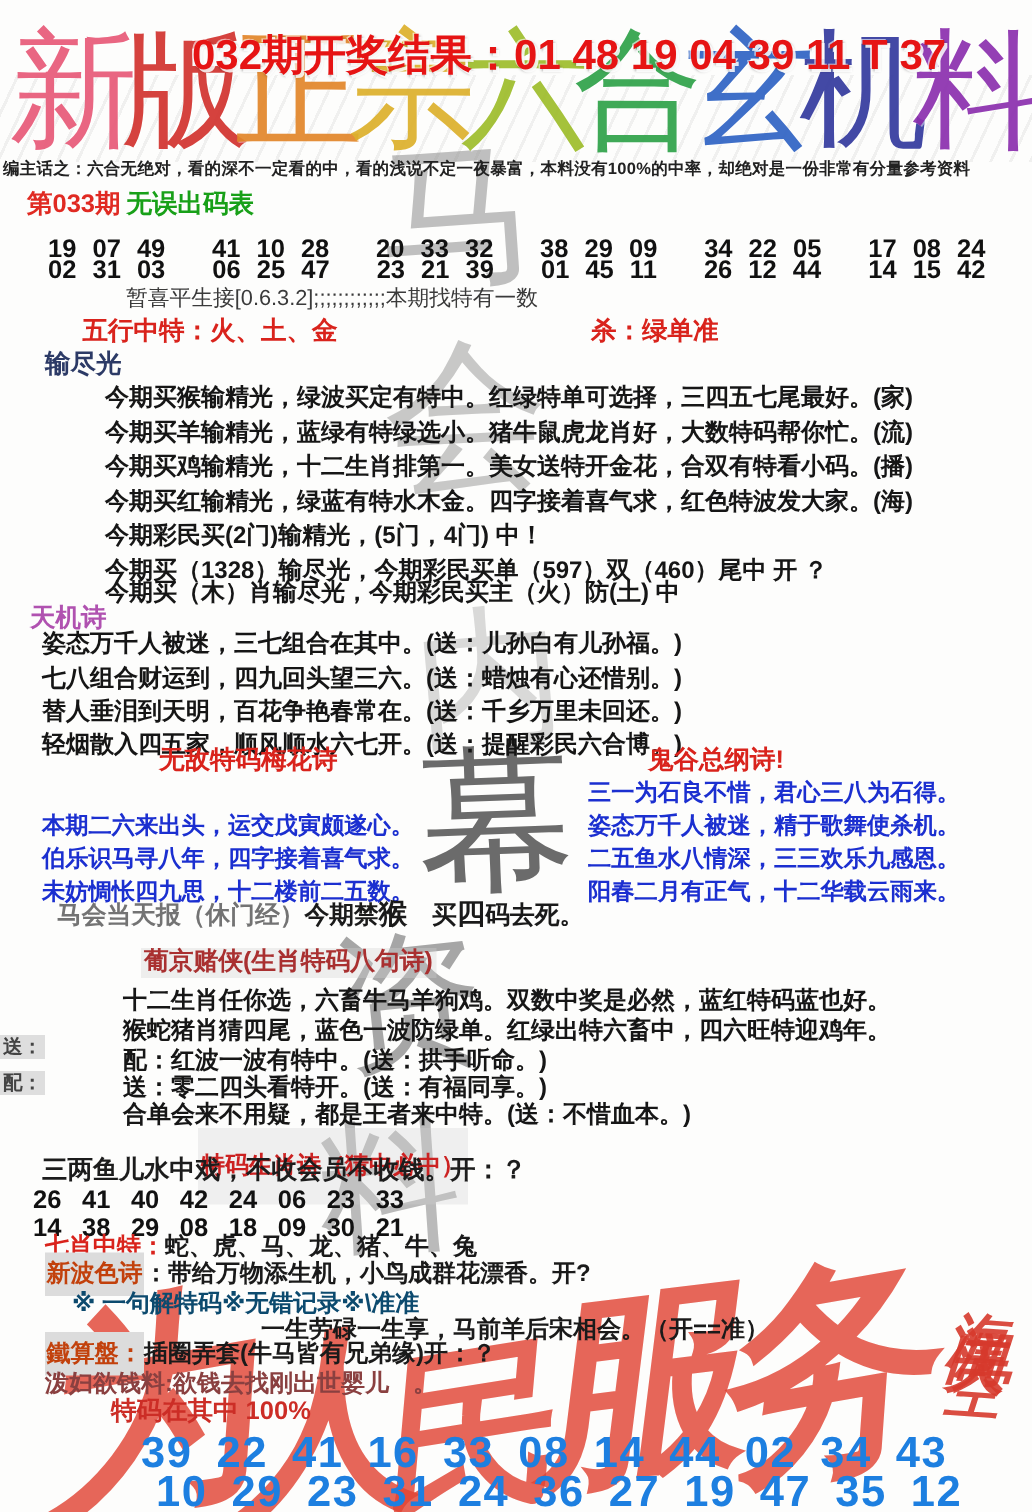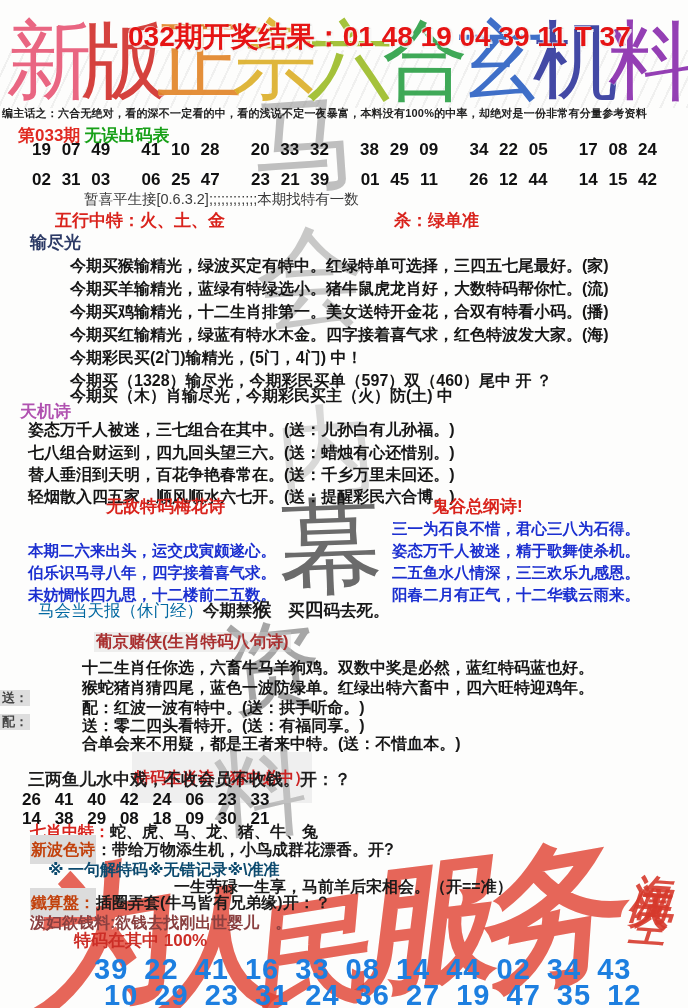--- a/index.html
+++ b/index.html
@@ -31,21 +31,21 @@
   .wuxing{top:211px;left:55px;font-size:17px;}
   .kill{top:211px;left:394px;font-size:17px;}
   .navy-title{top:233px;left:30px;font-size:17px;font-weight:bold;color:#2c3a66;}
   .poemline{left:70px;font-size:16px;font-weight:600;color:#161616;}
   .extra{left:70px;font-size:16px;font-weight:600;color:#161616;}
   .sec-purple{top:402px;left:20px;font-size:17px;font-weight:bold;color:#b052b0;}
   .tline{left:28px;font-size:16px;font-weight:600;color:#151515;}
   .poem-hdr{font-size:17px;font-weight:bold;color:#d9231c;}
   .bluepoem{font-size:15.5px;font-weight:bold;color:#1b2fd0;}
   .mahui{top:599px;left:38px;font-size:16.5px;}
-  .mahui .lbl{color:#0369a1;font-weight:normal;text-align:center;}
+  .mahui .lbl{color:#737373;font-weight:bold;text-align:center;}
   .mahui .blk{color:#1a1a1a;font-weight:600;}
   .mahui .big{font-size:19px;font-weight:bold;}
   .pj-title{top:632px;left:94px;font-size:16.5px;font-weight:bold;color:#a93030;
     background:rgba(210,210,210,.35);padding:0 2px;}
   .pjline{left:82px;font-size:16px;font-weight:600;color:#161616;}
   .margin-lbl{left:0;font-size:13px;font-weight:600;color:#444;background:#dedede;padding:0 2px;}
   .tx-title{top:752px;left:132px;font-size:16px;font-weight:bold;color:#cc2222;background:rgba(210,210,210,.3);padding:16px 2px;}
   .tx-line{top:770px;left:28px;font-size:17px;font-weight:600;}
   .tx-nums{left:22px;font-size:17px;font-weight:bold;color:#111;word-spacing:9px;}
   .qixiao{top:822px;left:30px;font-size:16px;font-weight:bold;}
@@ -100,21 +100,21 @@
     <span class="title-char" style="color: rgb(140, 47, 174);">料</span>
   </div>
 
   <div class="abs overlay-result">032期开奖结果：01 48 19 04 39 11 T 37</div>
 
   <div class="abs editor-note z2">编主话之：六合无绝对，看的深不一定看的中，看的浅说不定一夜暴富，本料没有100%的中率，却绝对是一份非常有分量参考资料</div>
 
   <div class="abs ct-title z2">
     <span class="ct-issue">第033期</span><span class="ct-name">无误出码表</span>
   </div>
-  <div class="abs ct-row z2" style="top:140px;gap:19px;">
+  <div class="abs ct-row z2" style="top:156px;gap:19px;">
     <span>19 07 49</span>
     <span>41 10 28</span>
     <span>20 33 32</span>
     <span>38 29 09</span>
     <span>34 22 05</span>
     <span>17 08 24</span>
   </div>
   <div class="abs ct-row z2" style="top:170px;">
     <span>02 31 03</span>
     <span>06 25 47</span>

